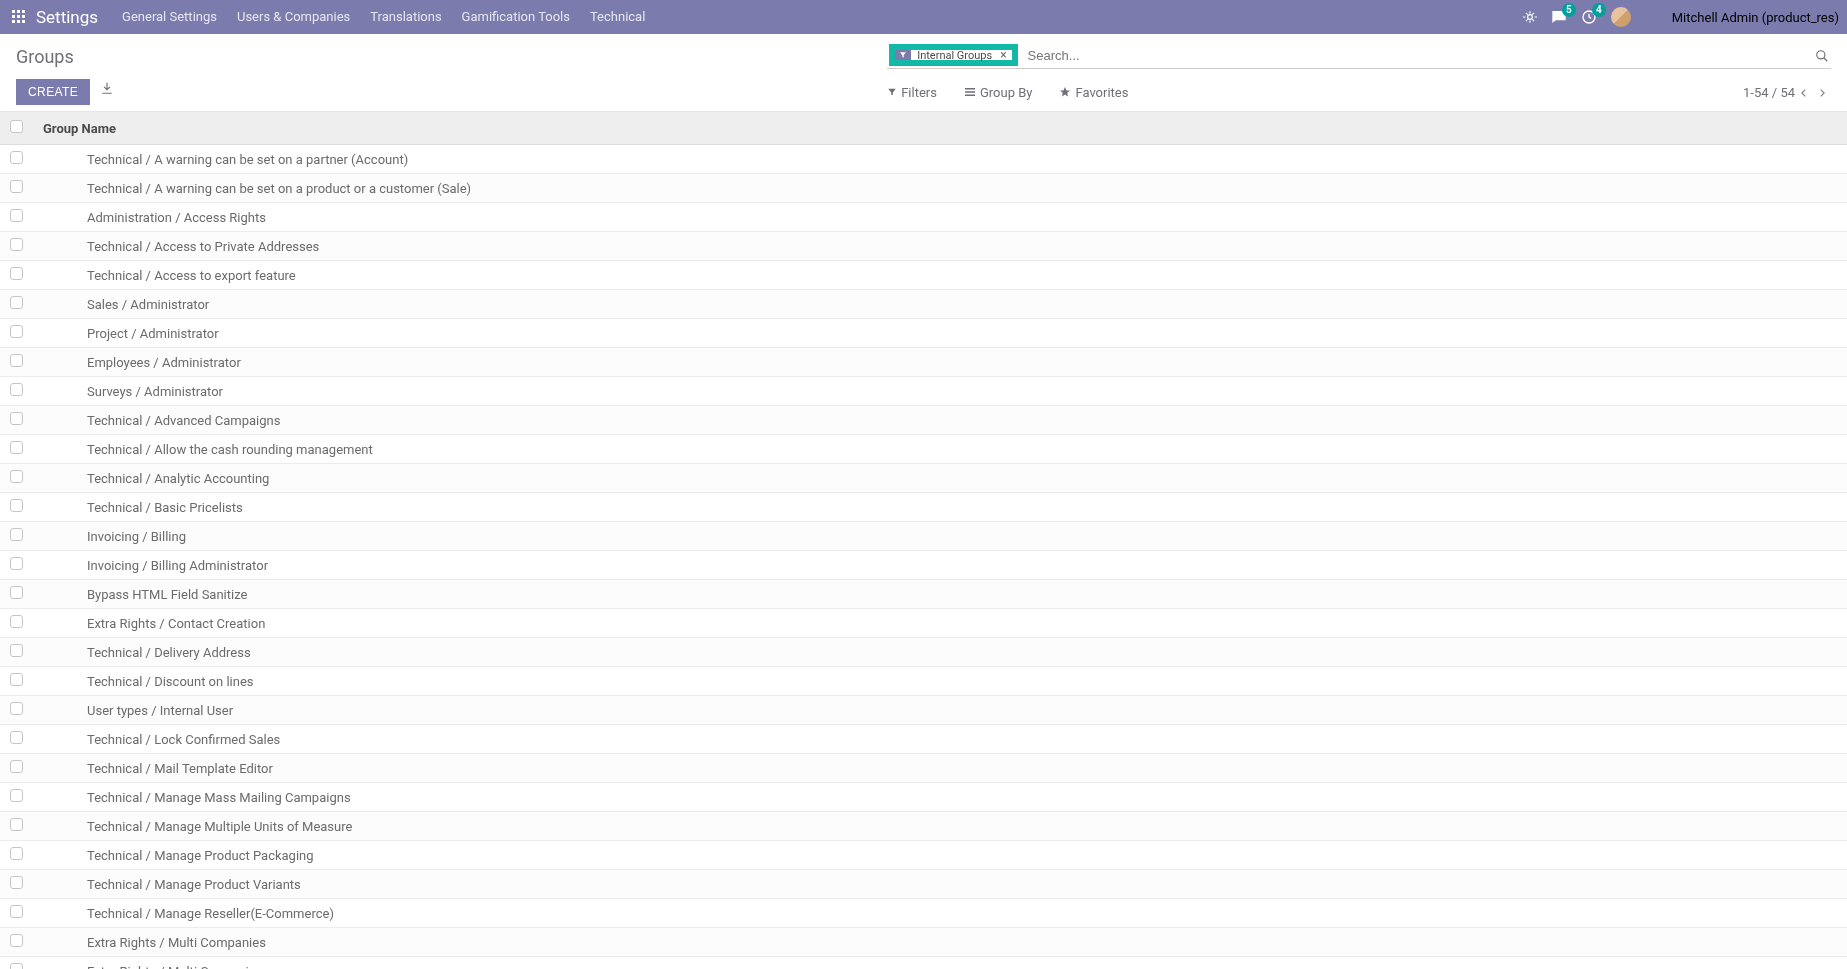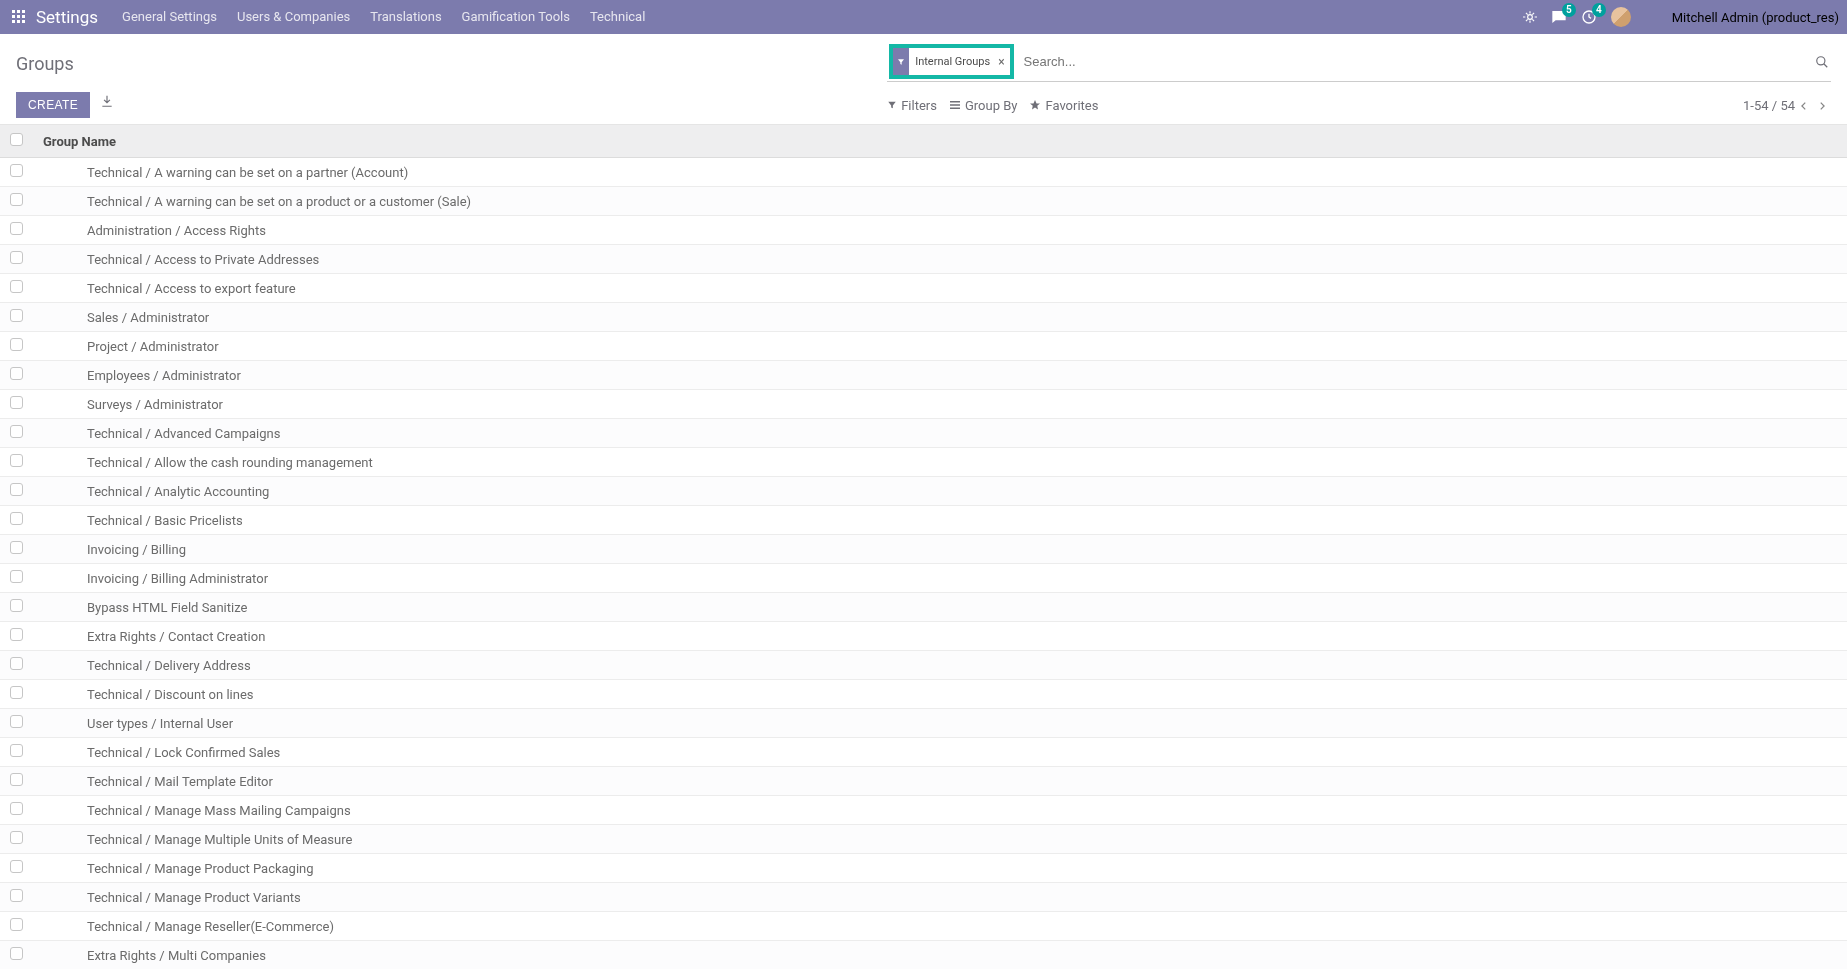--- a/index.html
+++ b/index.html
@@ -85,22 +85,22 @@
     flex: 1;
     display: flex;
     align-items: center;
     border-bottom: 1px solid #ccc;
     padding: 0 0 2px 2px;
     position: relative;
   }
   .search-facet {
     display: inline-flex;
     align-items: center;
-    border: 4px solid #14b8a6;
-    height: 35px;
+    border: 6px solid #14b8a6;
+    height: 22px;
     font-size: 11px;
     color: #4c4c4c;
     margin-right: 6px;
   }
   .facet-icon {
     background: #7c7bad;
     color: #fff;
     width: 16px; height: 100%;
     display:inline-flex; align-items:center; justify-content:center;
   }
@@ -130,21 +130,21 @@
     border: 1px solid #7c7bad;
     padding: 5px 11px;
     font-size: 12px;
     letter-spacing: 0.4px;
     cursor: pointer;
   }
   .btn-export {
     color: #6f6f77; cursor: pointer; font-size:14px;
   }
   .middle-tools {
-    display: flex; gap: 12px; align-items: center;
+    display: flex; gap: 27px; align-items: center;
     color: #6f6f77; font-size: 13px; text-align: center;
   }
   .tool { cursor:pointer; display:inline-flex; align-items:center; gap:4px; }
   .pager-area {
     margin-left: auto;
     display: flex; align-items: center; 
     color: #6f6f77; font-size: 13px;
   }
   .pager-arrow { cursor:pointer; color:#868686; padding:2px 4px; }
 

